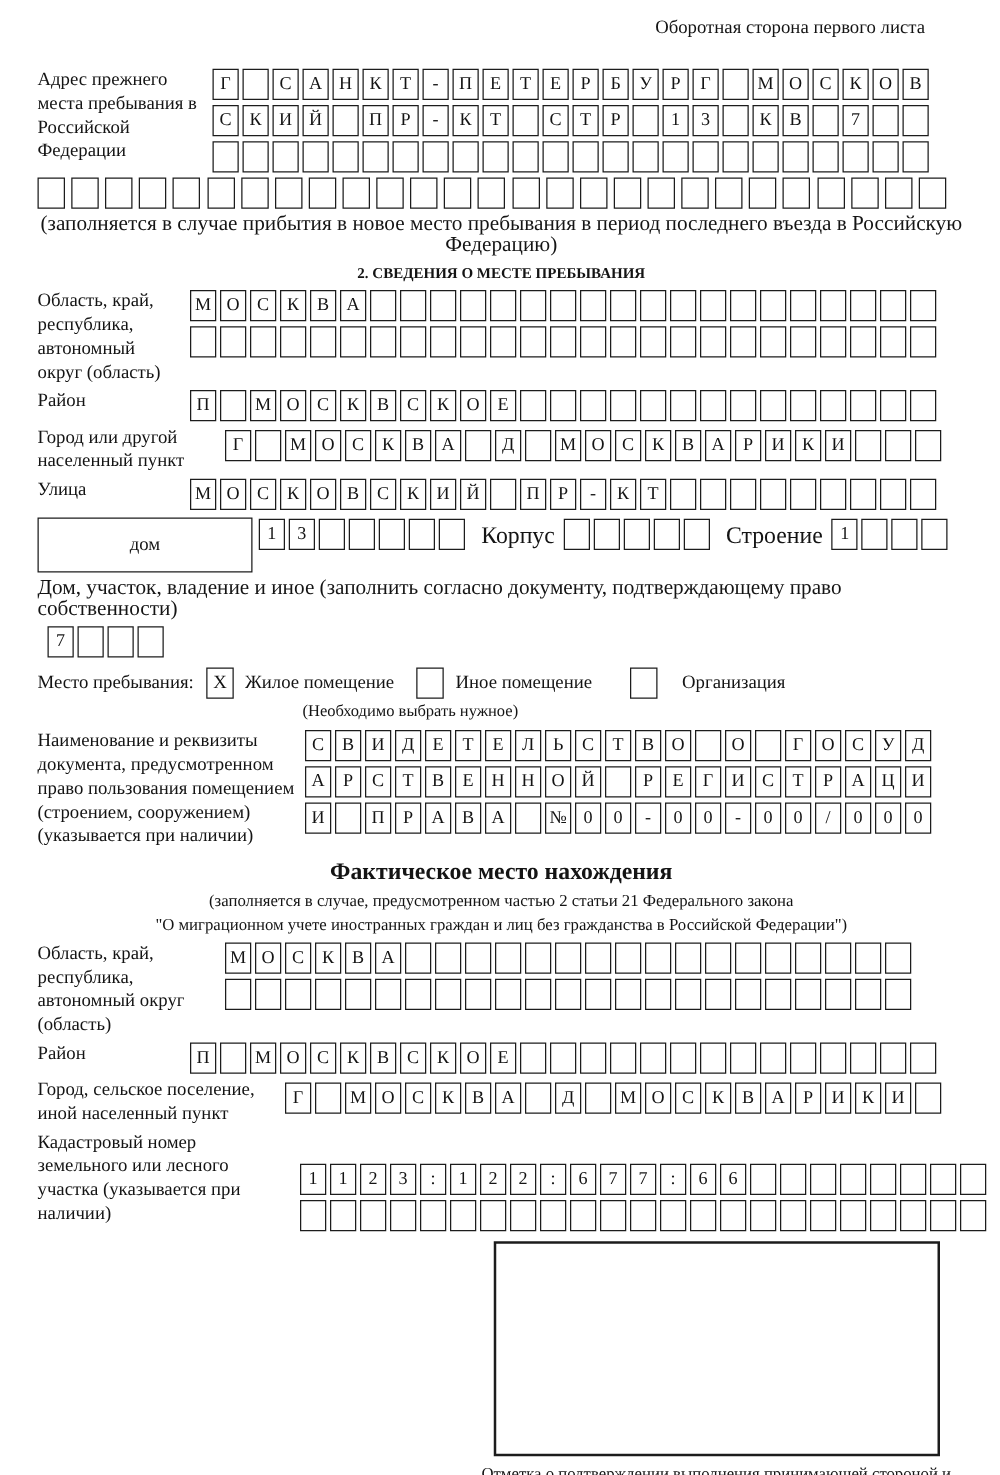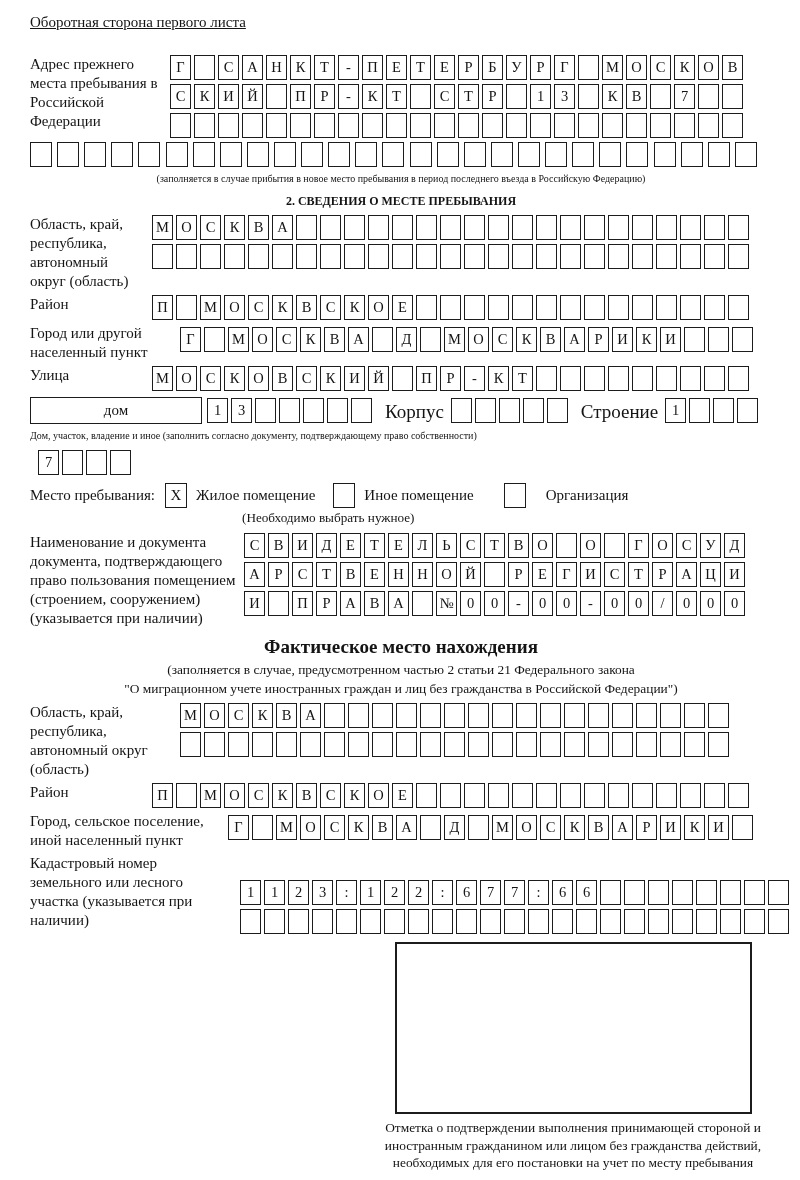--- a/index.html
+++ b/index.html
@@ -1,39 +1,39 @@
 <!DOCTYPE html>
 <html><head>
 <meta charset="utf-8">
 <style>
   html,body{margin:0;padding:0;background:#fff;}
   body{width:800px;height:1180px;overflow:hidden;color:#141414;
        font-family:"Liberation Serif",serif;}
   .page{padding:14px 28px 0 30px;box-sizing:border-box;width:800px;}
 
-  .page-header{text-align:left;font-size:15px;padding-right:32px;text-decoration:underline;}
+  .page-header{text-align:right;font-size:15px;padding-right:32px;}
 
   .field{display:flex;align-items:flex-start;margin-top:4px;}
   .label{font-size:15px;line-height:19px;flex:none;box-sizing:border-box;padding-right:6px;}
   .w140{width:140px}.w122{width:122px}.w150{width:150px}.w214{width:214px}
   .w150f{width:150px}.w198{width:198px}.w182{width:182px}
 
   .rows{display:flex;flex-direction:column;gap:4px;}
   .cells{display:flex;gap:3px;}
   .cell{box-sizing:border-box;flex:none;width:21px;height:25px;border:1.5px solid #1c1c1c;
         display:flex;align-items:center;justify-content:center;font-size:14.5px;line-height:1;}
   .stretch{width:727px;justify-content:space-between;margin-top:4px;}
   .stretch .cell{width:22px;}
 
-  .note{font-size:10px;line-height:17px;margin-top:3px;}
+  .note{font-size:17px;line-height:17px;margin-top:3px;}
   .center{text-align:center;}
   .sec-title{text-align:center;font-weight:bold;font-size:12px;margin-top:7px;}
   .sub-title{text-align:center;font-weight:bold;font-size:19px;margin-top:8px;}
 
-  .wide-box{box-sizing:border-box;border:1.5px solid #1c1c1c;height:27px;flex:none;
+  .wide-box{box-sizing:border-box;border:1.5px solid #1c1c1c;height:44px;flex:none;
             display:flex;align-items:center;justify-content:center;font-size:15px;}
   .dom-box{width:172px;}
   .kv-box{width:198px;}
   .inline-label{font-size:19px;flex:none;padding:4px 7px 0 13px;}
   .dom-row{margin-top:6px;}
   .dom-row .cells{padding-top:1px;}
 
   .mesto-row{display:flex;align-items:center;margin-top:8px;font-size:15px;}
   .cbox{box-sizing:border-box;flex:none;width:22px;height:25px;border:1.5px solid #1c1c1c;
         display:flex;align-items:center;justify-content:center;font-size:15px;}
@@ -367,21 +367,21 @@
     <span class="cbox">X</span>
     <span class="opt-label">Жилое помещение</span>
     <span class="cbox" style="margin-left:8px;"></span>
     <span class="opt-label">Иное помещение</span>
     <span class="cbox" style="margin-left:20px;"></span>
     <span class="opt-label" style="padding-left:20px;">Организация</span>
   </div>
   <div class="mesto-note">(Необходимо выбрать нужное)</div>
 
   <div class="field" style="margin-top:7px;">
-    <div class="label w214">Наименование и документа документа, подтверждающего право пользования помещением (строением, сооружением) (указывается при наличии)</div>
+    <div class="label w214">Наименование и реквизиты документа, предусмотренном право пользования помещением (строением, сооружением) (указывается при наличии)</div>
     <div class="rows">
       <div class="cells">
           <div class="cell">С</div>
           <div class="cell">В</div>
           <div class="cell">И</div>
           <div class="cell">Д</div>
           <div class="cell">Е</div>
           <div class="cell">Т</div>
           <div class="cell">Е</div>
           <div class="cell">Л</div>

